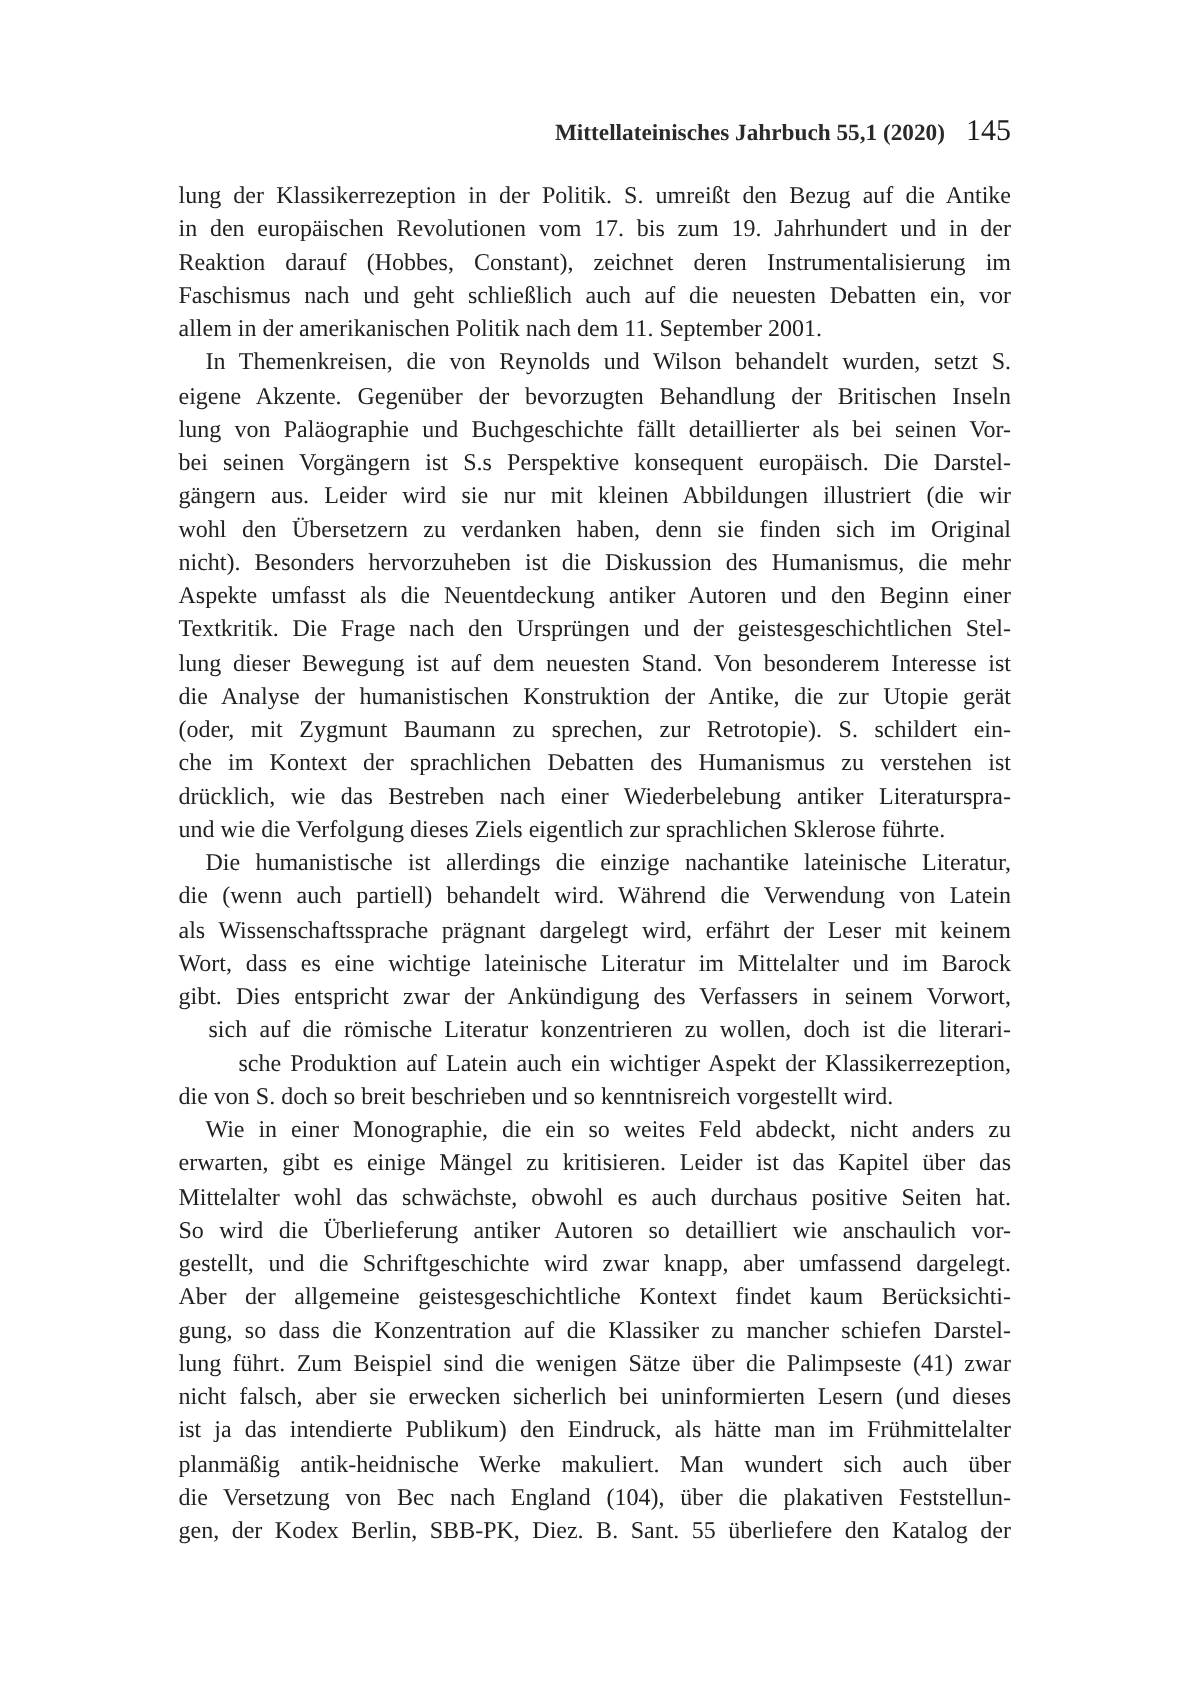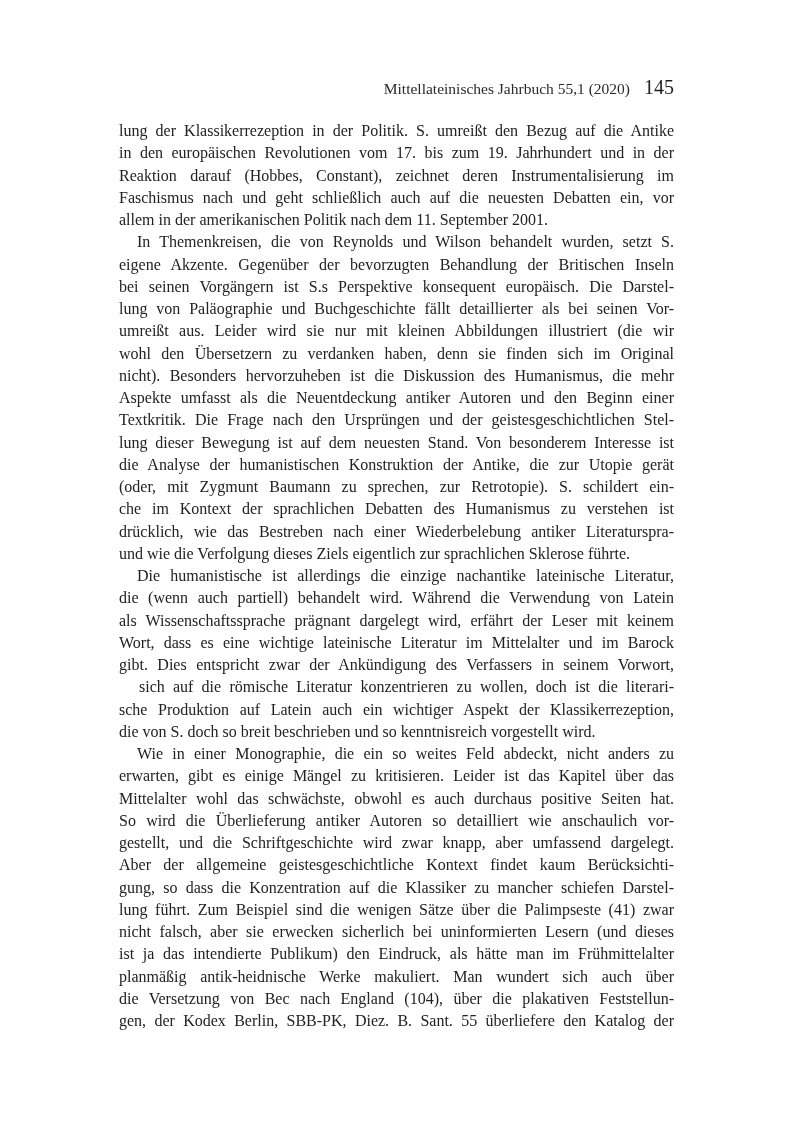--- a/index.html
+++ b/index.html
@@ -4,21 +4,21 @@
 <style>
   html, body { margin: 0; padding: 0; background: #ffffff; }
   body { width: 800px; height: 1129px; position: relative; overflow: hidden; }
   .page { position: absolute; left: 0; top: 0; width: 800px; height: 1129px; background: #fff; }
   .running-head {
     position: absolute; top: 76px; left: 300px; width: 374px;
     text-align: right; color: #2a2a2a;
     font-family: "Liberation Serif", "DejaVu Serif", serif; font-size: 15.5px; line-height: 22px;
     white-space: nowrap;
   }
-  .running-head .journal { letter-spacing: 0; }
+  .running-head .journal { letter-spacing: 0; font-weight: bold; }
   .running-head .pageno { font-size: 20px; margin-left: 14px; color: #1e1e1e; }
   .body-text {
     position: absolute; top: 120px; left: 119px; width: 555px;
     font-family: "Liberation Serif", "DejaVu Serif", serif;
     font-size: 16px; line-height: 22.25px; color: #222;
   }
   .line { display: block; white-space: nowrap; text-align: justify; text-align-last: justify; height: 22.25px; overflow: visible; }
   .line.last { text-align-last: left; }
   .line.indent { padding-left: 18px; }
 </style>
@@ -36,43 +36,43 @@
       <span class="line" style="white-space: pre; text-align: left; word-spacing: 0px;">lung der Klassikerrezeption in der Politik. S. umreißt den Bezug auf die Antike</span>
       <span class="line" style="white-space: pre; text-align: left; word-spacing: 0px;">in den europäischen Revolutionen vom 17. bis zum 19. Jahrhundert und in der</span>
       <span class="line" style="white-space: pre; text-align: left; word-spacing: 0px;">Reaktion darauf (Hobbes, Constant), zeichnet deren Instrumentalisierung im</span>
       <span class="line" style="white-space: pre; text-align: left; word-spacing: 0px;">Faschismus nach und geht schließlich auch auf die neuesten Debatten ein, vor</span>
       <span class="line last" style="white-space: pre; text-align: left;">allem in der amerikanischen Politik nach dem 11. September 2001.</span>
     </div>
 
     <div>
       <span class="line indent" style="white-space: pre; text-align: left; word-spacing: 0px;">In Themenkreisen, die von Reynolds und Wilson behandelt wurden, setzt S.</span>
       <span class="line" style="white-space: pre; text-align: left; word-spacing: 0px;">eigene Akzente. Gegenüber der bevorzugten Behandlung der Britischen Inseln</span>
+      <span class="line" style="white-space: pre; text-align: left; word-spacing: 0px;">lung von Paläographie und Buchgeschichte fällt detaillierter als bei seinen Vor-</span>
       <span class="line" style="white-space: pre; text-align: left; word-spacing: 0px;">bei seinen Vorgängern ist S.s Perspektive konsequent europäisch. Die Darstel-</span>
-      <span class="line" style="white-space: pre; text-align: left; word-spacing: 0px;">lung von Paläographie und Buchgeschichte fällt detaillierter als bei seinen Vor-</span>
-      <span class="line" style="white-space: pre; text-align: left; word-spacing: 0px;">umreißt aus. Leider wird sie nur mit kleinen Abbildungen illustriert (die wir</span>
+      <span class="line" style="white-space: pre; text-align: left; word-spacing: 0px;">gängern aus. Leider wird sie nur mit kleinen Abbildungen illustriert (die wir</span>
       <span class="line" style="white-space: pre; text-align: left; word-spacing: 0px;">wohl den Übersetzern zu verdanken haben, denn sie finden sich im Original</span>
       <span class="line" style="white-space: pre; text-align: left; word-spacing: 0px;">nicht). Besonders hervorzuheben ist die Diskussion des Humanismus, die mehr</span>
       <span class="line" style="white-space: pre; text-align: left; word-spacing: 0px;">Aspekte umfasst als die Neuentdeckung antiker Autoren und den Beginn einer</span>
       <span class="line" style="white-space: pre; text-align: left; word-spacing: 0px;">Textkritik. Die Frage nach den Ursprüngen und der geistesgeschichtlichen Stel-</span>
       <span class="line" style="white-space: pre; text-align: left; word-spacing: 0px;">lung dieser Bewegung ist auf dem neuesten Stand. Von besonderem Interesse ist</span>
       <span class="line" style="white-space: pre; text-align: left; word-spacing: 0px;">die Analyse der humanistischen Konstruktion der Antike, die zur Utopie gerät</span>
       <span class="line" style="white-space: pre; text-align: left; word-spacing: 0px;">(oder, mit Zygmunt Baumann zu sprechen, zur Retrotopie). S. schildert ein-</span>
       <span class="line" style="white-space: pre; text-align: left; word-spacing: 0px;">che im Kontext der sprachlichen Debatten des Humanismus zu verstehen ist</span>
       <span class="line" style="white-space: pre; text-align: left; word-spacing: 0px;">drücklich, wie das Bestreben nach einer Wiederbelebung antiker Literaturspra-</span>
       <span class="line last" style="white-space: pre; text-align: left;">und wie die Verfolgung dieses Ziels eigentlich zur sprachlichen Sklerose führte.</span>
     </div>
 
     <div>
       <span class="line indent" style="white-space: pre; text-align: left; word-spacing: 0px;">Die humanistische ist allerdings die einzige nachantike lateinische Literatur,</span>
       <span class="line" style="white-space: pre; text-align: left; word-spacing: 0px;">die (wenn auch partiell) behandelt wird. Während die Verwendung von Latein</span>
       <span class="line" style="white-space: pre; text-align: left; word-spacing: 0px;">als Wissenschaftssprache prägnant dargelegt wird, erfährt der Leser mit keinem</span>
       <span class="line" style="white-space: pre; text-align: left; word-spacing: 0px;">Wort, dass es eine wichtige lateinische Literatur im Mittelalter und im Barock</span>
       <span class="line" style="white-space: pre; text-align: left; word-spacing: 0px;">gibt. Dies entspricht zwar der Ankündigung des Verfassers in seinem Vorwort,</span>
       <span class="line" style="white-space: pre; text-align: left; word-spacing: 0px; margin-left: 20px;">sich auf die römische Literatur konzentrieren zu wollen, doch ist die literari-</span>
-      <span class="line" style="white-space: pre; text-align: left; word-spacing: 0px;">sche Produktion auf Latein auch ein wichtiger Aspekt der Klassikerrezeption,</span>
+      <span class="line" style="white-space: pre; text-align: left; word-spacing: 0px; margin-left: 40px;">sche Produktion auf Latein auch ein wichtiger Aspekt der Klassikerrezeption,</span>
       <span class="line last" style="white-space: pre; text-align: left;">die von S. doch so breit beschrieben und so kenntnisreich vorgestellt wird.</span>
     </div>
 
     <div>
       <span class="line indent" style="white-space: pre; text-align: left; word-spacing: 0px;">Wie in einer Monographie, die ein so weites Feld abdeckt, nicht anders zu</span>
       <span class="line" style="white-space: pre; text-align: left; word-spacing: 0px;">erwarten, gibt es einige Mängel zu kritisieren. Leider ist das Kapitel über das</span>
       <span class="line" style="white-space: pre; text-align: left; word-spacing: 0px;">Mittelalter wohl das schwächste, obwohl es auch durchaus positive Seiten hat.</span>
       <span class="line" style="white-space: pre; text-align: left; word-spacing: 0px;">So wird die Überlieferung antiker Autoren so detailliert wie anschaulich vor-</span>
       <span class="line" style="white-space: pre; text-align: left; word-spacing: 0px;">gestellt, und die Schriftgeschichte wird zwar knapp, aber umfassend dargelegt.</span>
       <span class="line" style="white-space: pre; text-align: left; word-spacing: 0px;">Aber der allgemeine geistesgeschichtliche Kontext findet kaum Berücksichti-</span>

